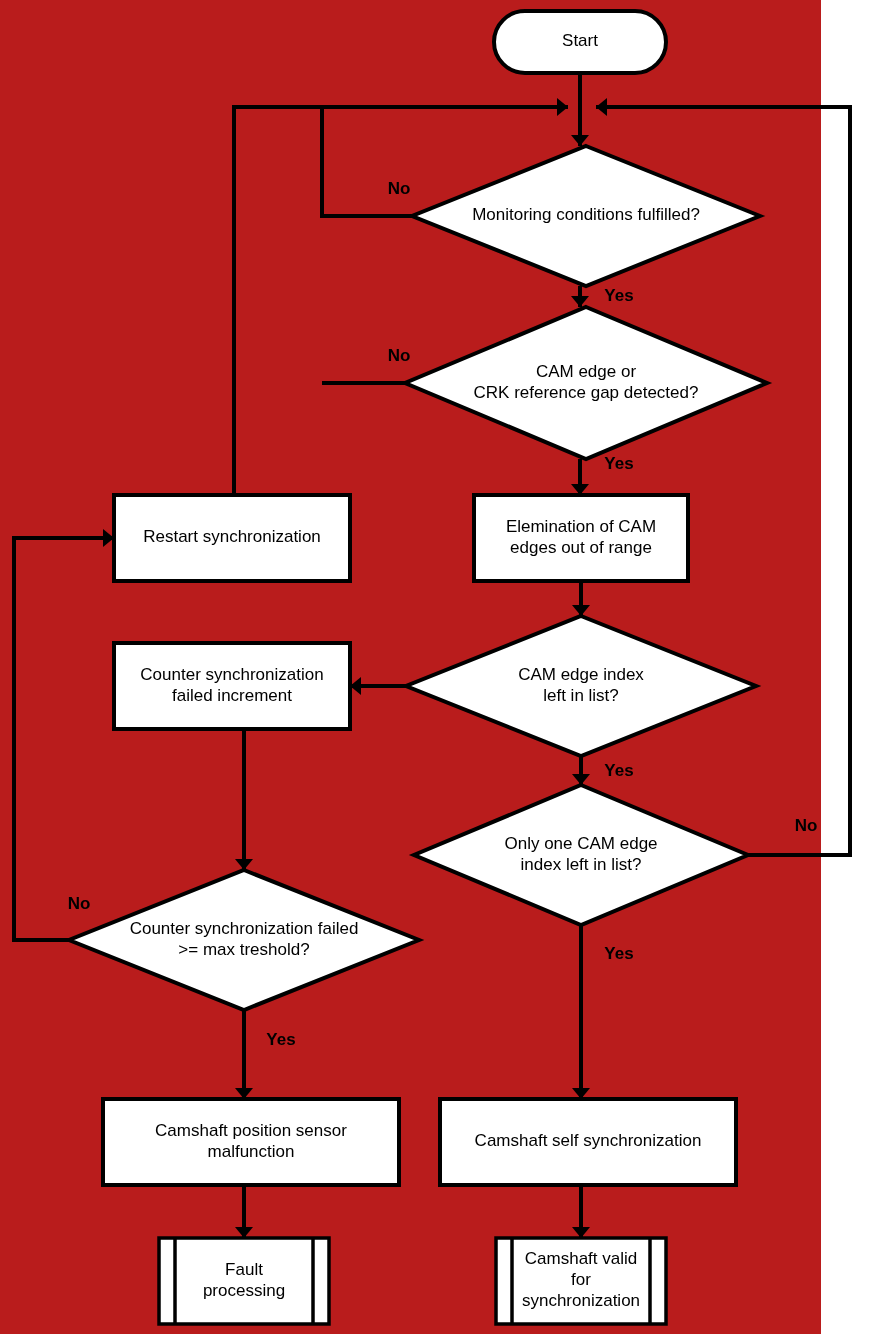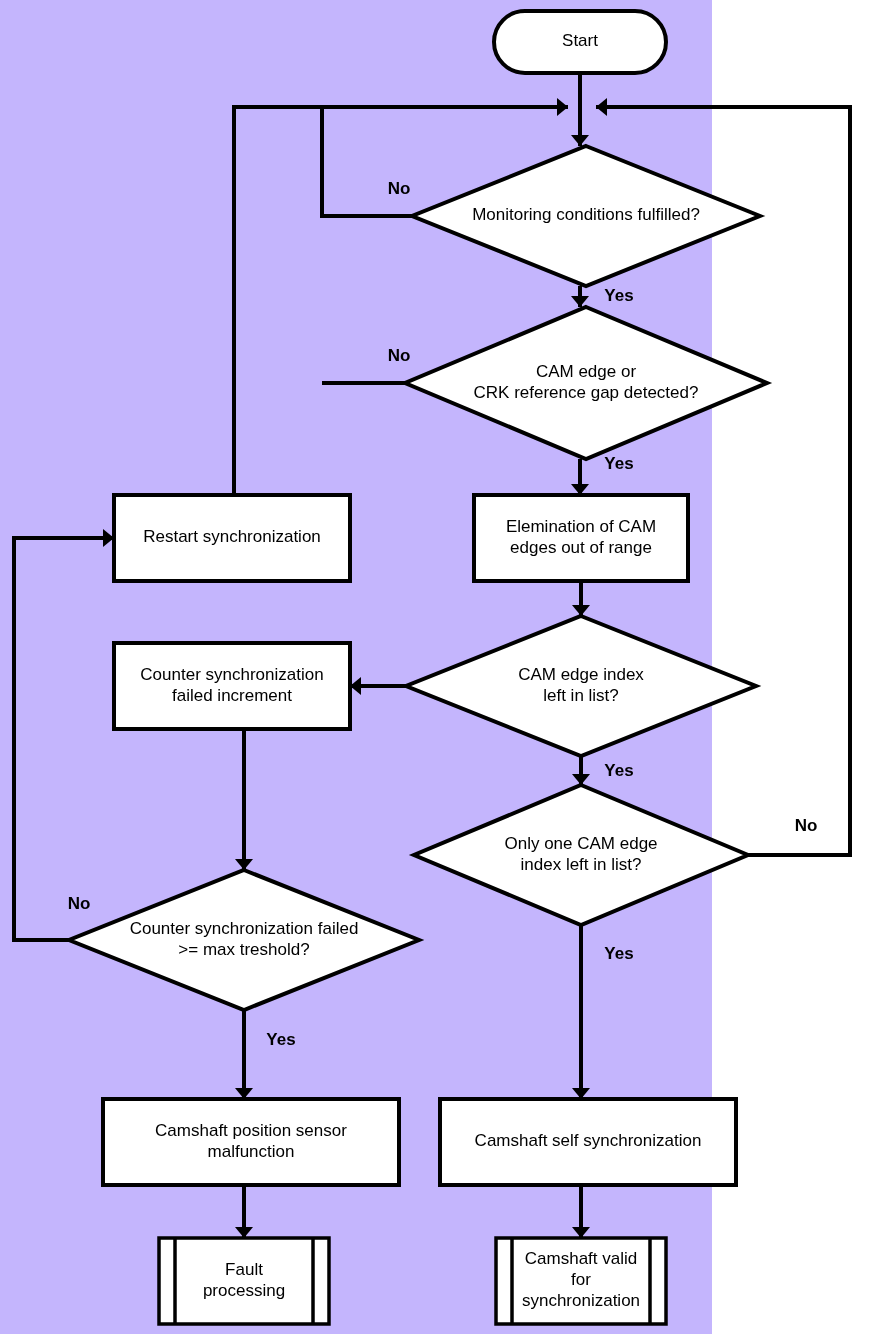--- a/index.html
+++ b/index.html
@@ -8,23 +8,23 @@
     background: #ffffff;
   }
   body {
     width: 880px;
     height: 1334px;
     font-family: "Liberation Sans", sans-serif;
     overflow: hidden;
   }
   #flowchart-root {
     position: relative;
-    width: 712px;
+    width: 821px;
     height: 1334px;
-    background: #c4b5fd;
+    background: #b91c1c;
   }
   svg#flow-svg {
     display: block;
     width: 880px;
     height: 1334px;
   }
   .node-shape {
     fill: #ffffff;
     stroke: #000000;
     stroke-width: 4;

